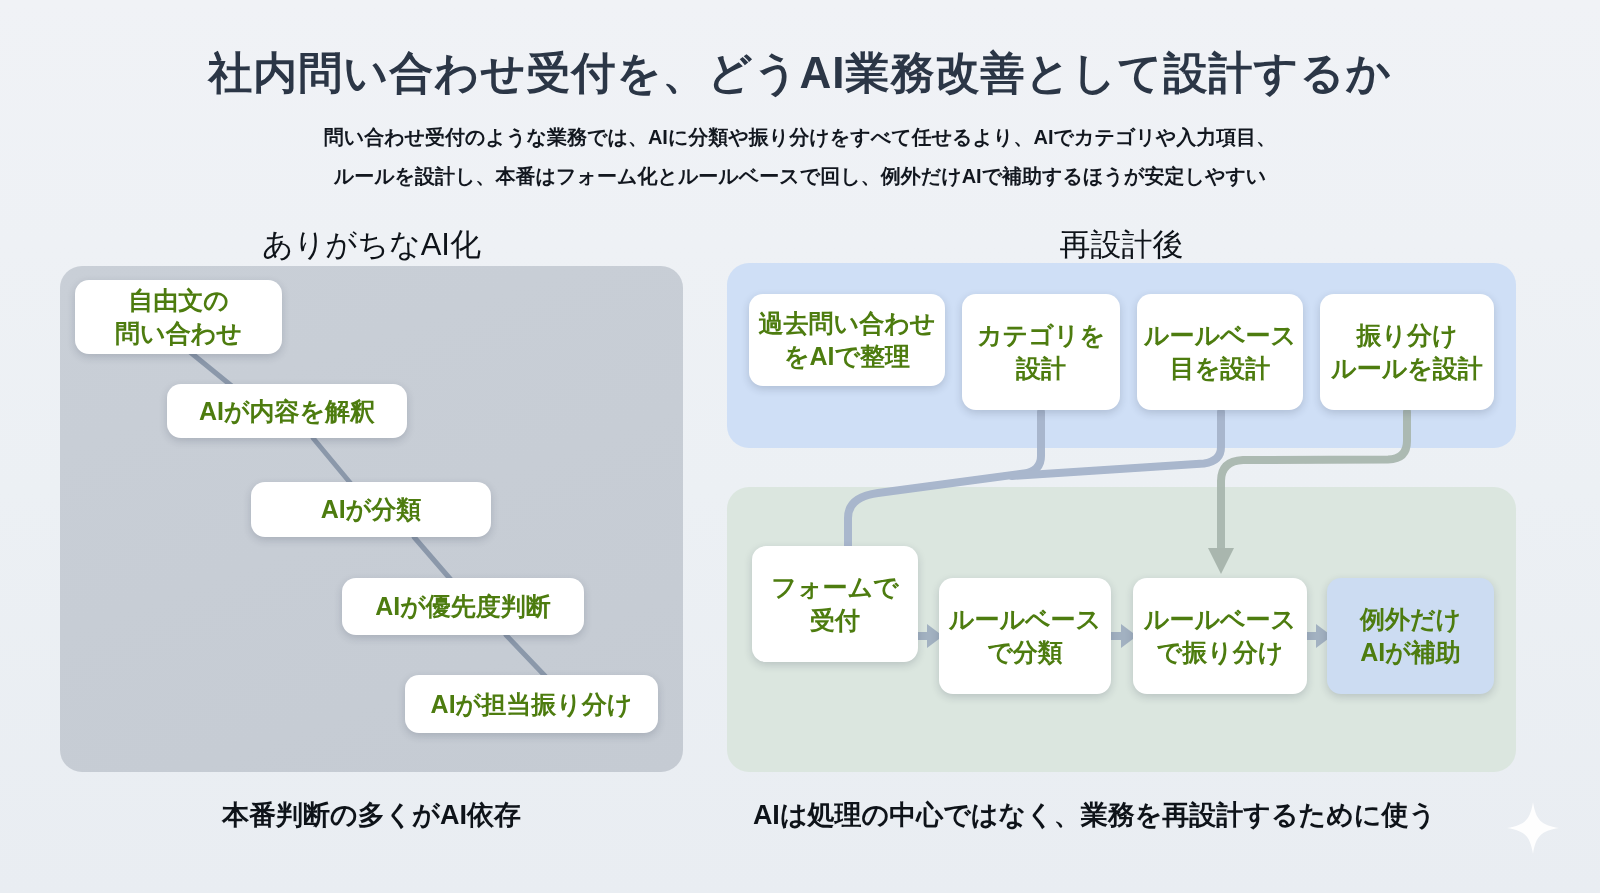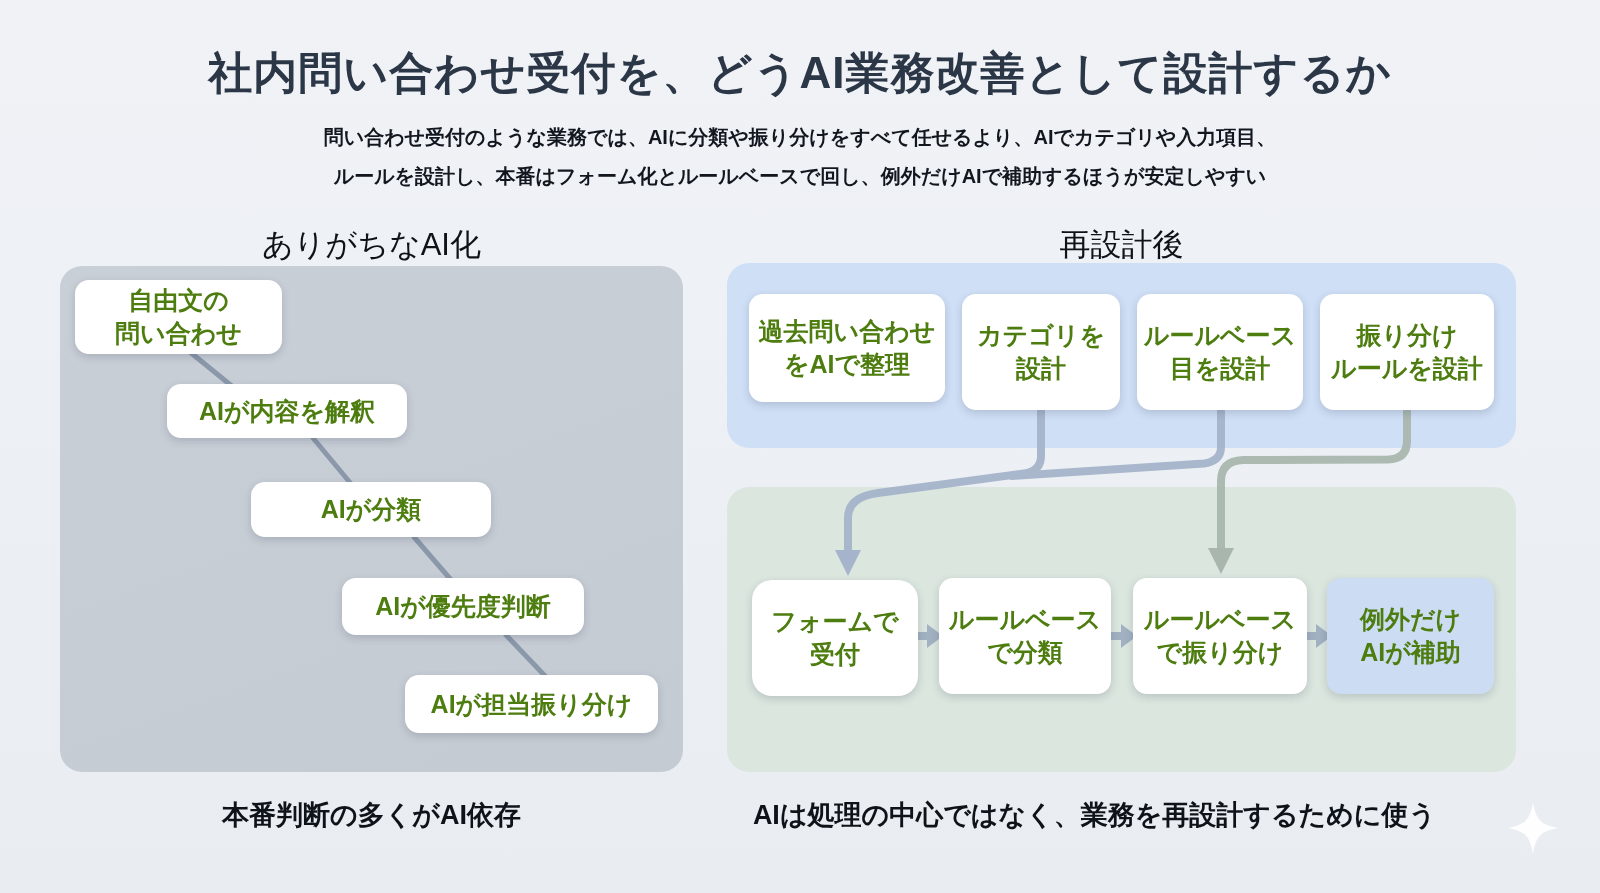--- a/index.html
+++ b/index.html
@@ -131,38 +131,38 @@
   <div class="box" style="left:251px;top:482px;width:240px;height:55px;">
     <span>AIが分類</span>
   </div>
   <div class="box" style="left:342px;top:578px;width:242px;height:57px;">
     <span>AIが優先度判断</span>
   </div>
   <div class="box" style="left:405px;top:675px;width:253px;height:58px;">
     <span>AIが担当振り分け</span>
   </div>
 
-  <div class="box" style="left:749px;top:294px;width:196px;height:108px;">
+  <div class="box" style="left:749px;top:294px;width:196px;height:92px;">
     <span>過去問い合わせ</span>
     <span>をAIで整理</span>
   </div>
   <div class="box" style="left:962px;top:294px;width:158px;height:116px;">
     <span>カテゴリを</span>
     <span>設計</span>
   </div>
   <div class="box" style="left:1137px;top:294px;width:166px;height:116px;">
     <span>ルールベース</span>
     <span>目を設計</span>
   </div>
   <div class="box" style="left:1320px;top:294px;width:174px;height:116px;">
     <span>振り分け</span>
     <span>ルールを設計</span>
   </div>
 
-  <div class="box" style="left:752px;top:580px;width:166px;height:116px;border-radius:20px;">
+  <div class="box" style="left:752px;top:546px;width:166px;height:116px;">
     <span>フォームで</span>
     <span>受付</span>
   </div>
   <div class="box" style="left:939px;top:578px;width:172px;height:116px;">
     <span>ルールベース</span>
     <span>で分類</span>
   </div>
   <div class="box" style="left:1133px;top:578px;width:174px;height:116px;">
     <span>ルールベース</span>
     <span>で振り分け</span>

